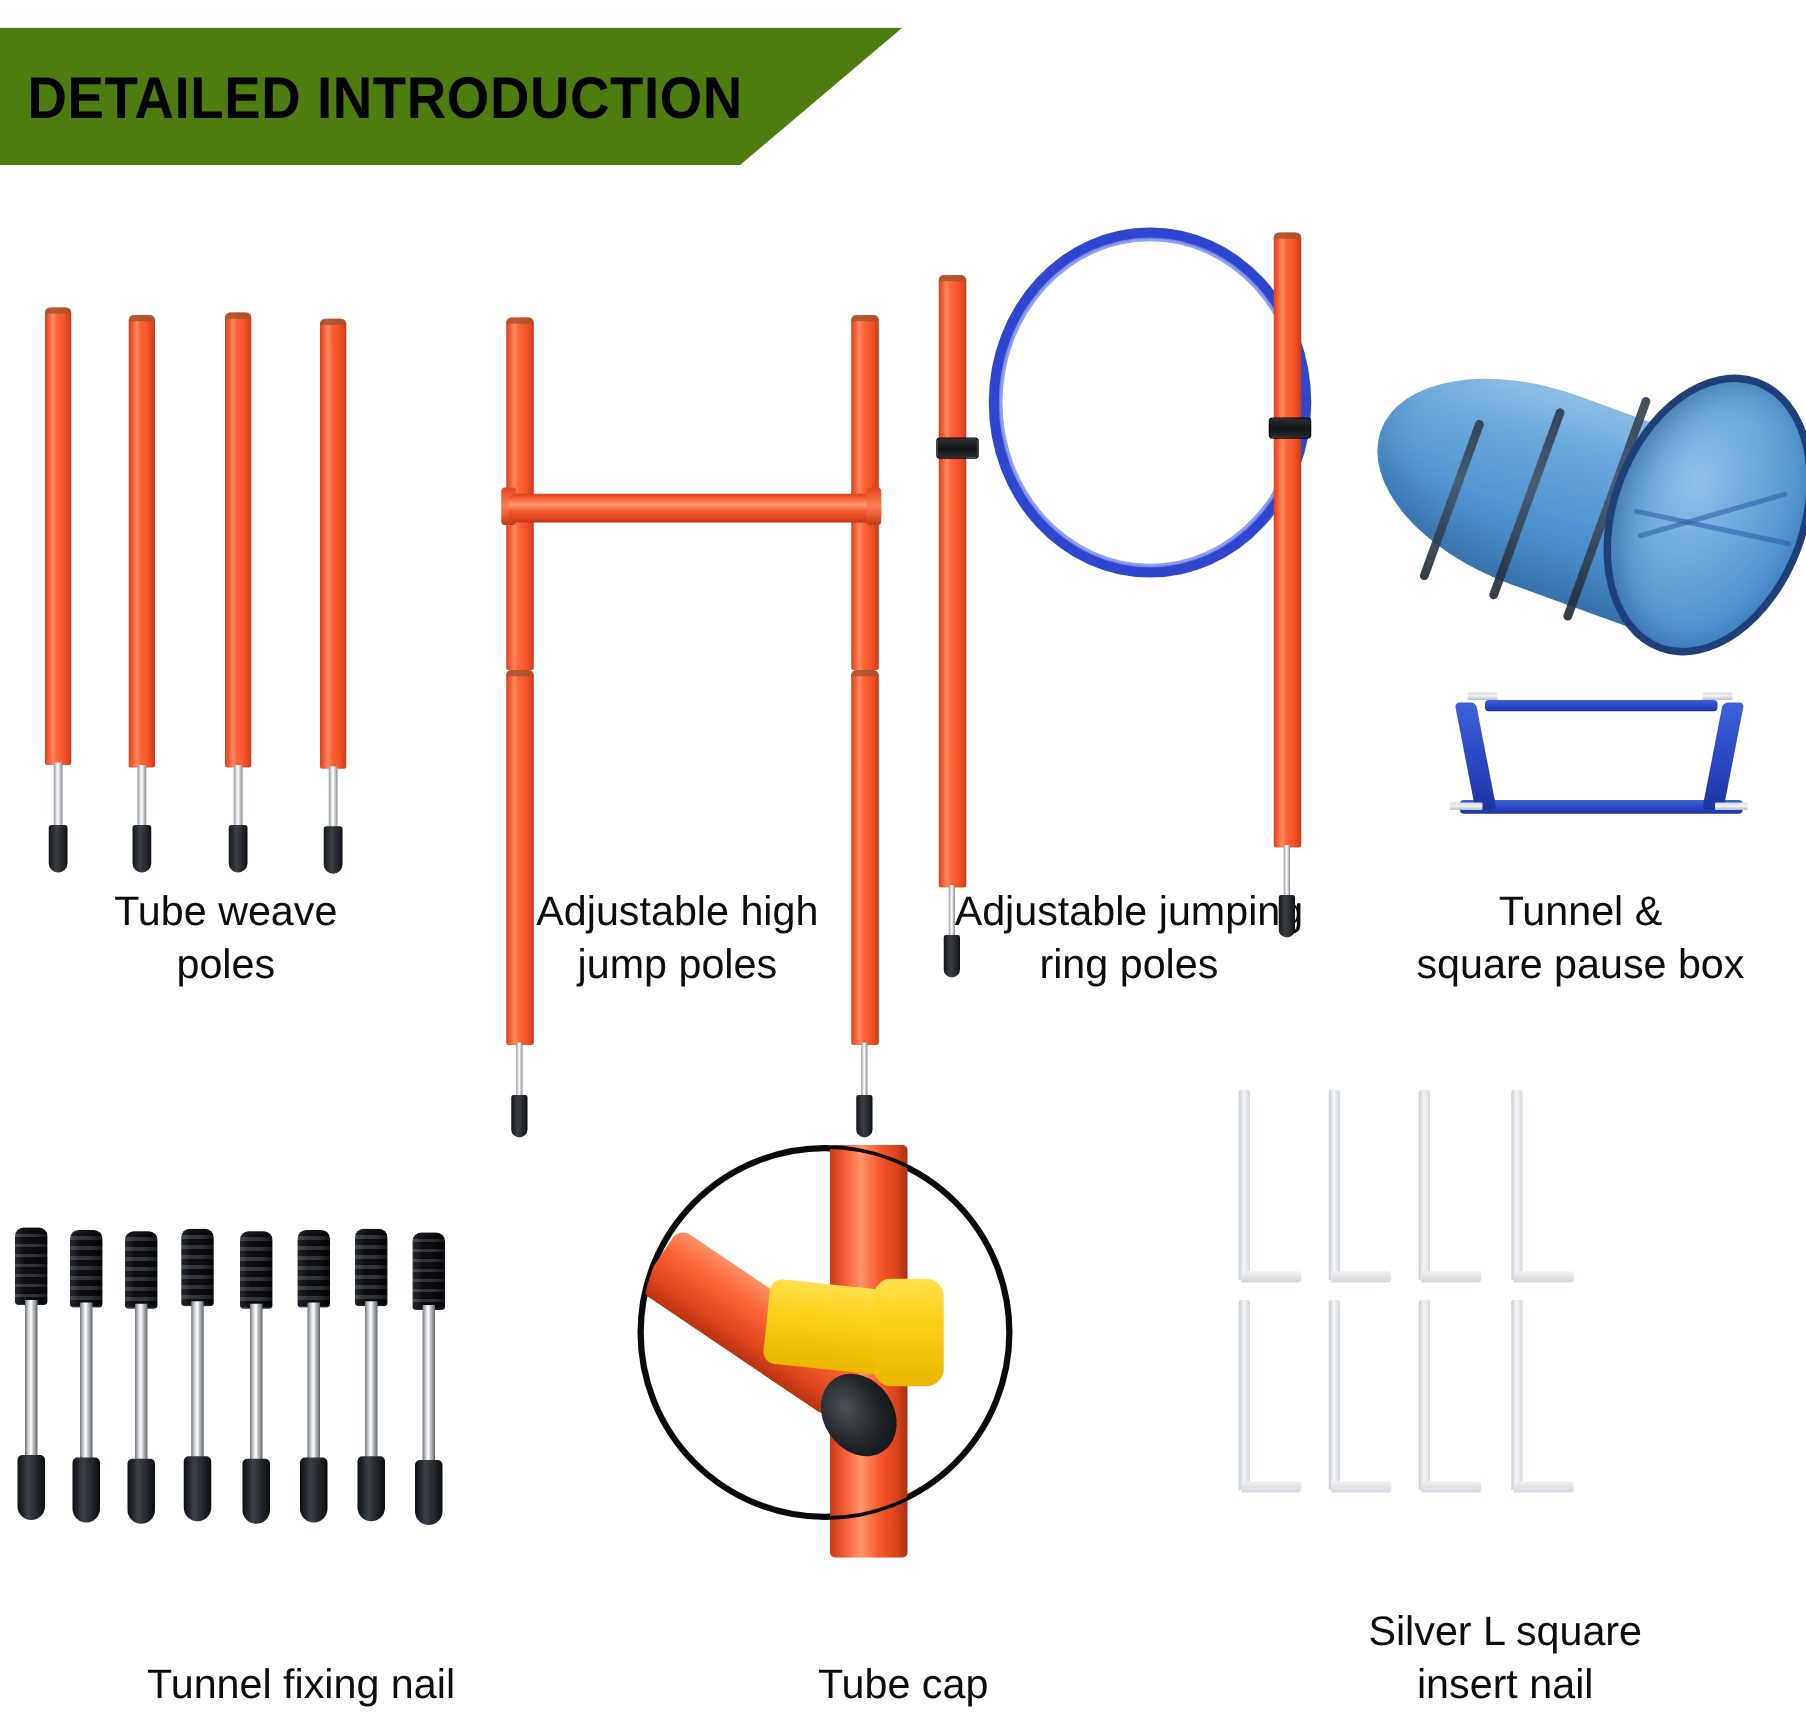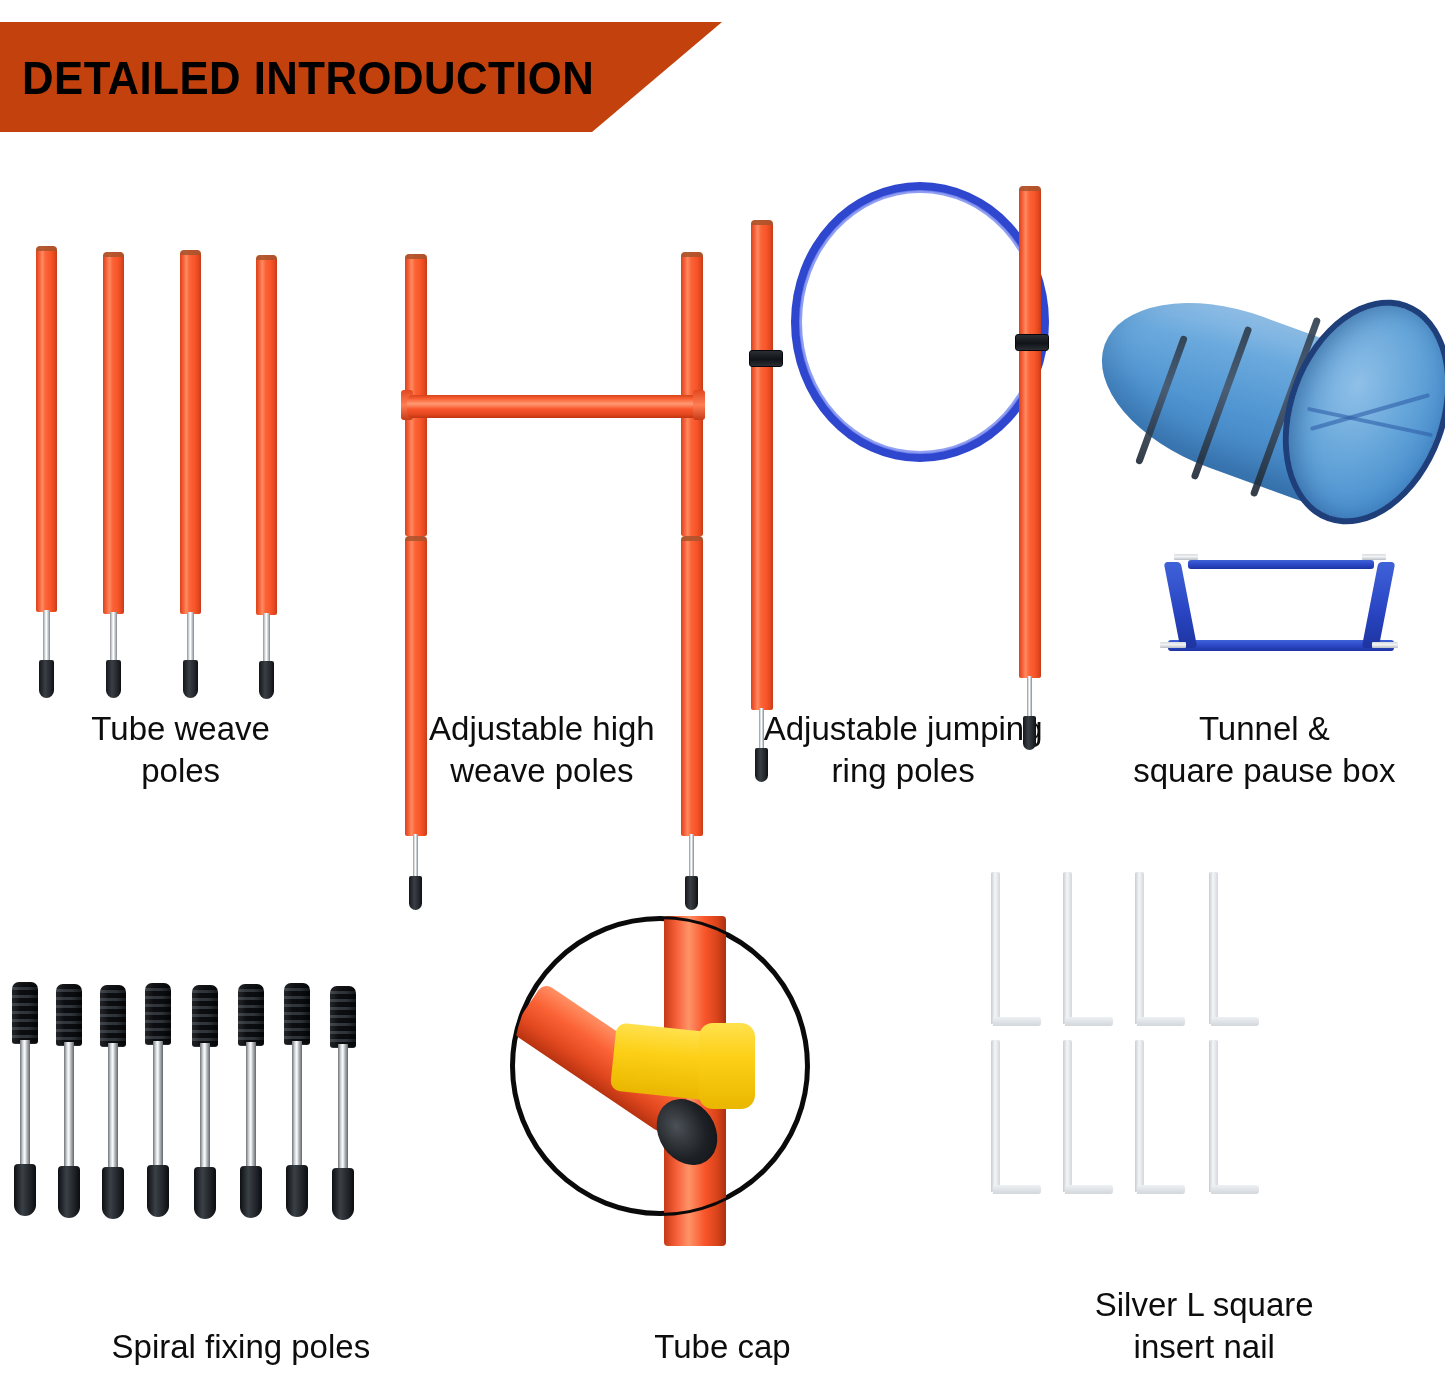--- a/index.html
+++ b/index.html
@@ -16,21 +16,21 @@
     color: #111111;
   }
 
   
   .banner {
     position: absolute;
     left: 0;
     top: 22px;
     width: 722px;
     height: 110px;
-    background: #c2410c;
+    background: #4d7c0f;
     clip-path: polygon(0 0, 100% 0, 82% 100%, 0 100%);
     display: flex;
     align-items: center;
   }
   .banner-title {
     margin-left: 22px;
     font-size: 47px;
     font-weight: bold;
     letter-spacing: 0.5px;
     color: #000000;
@@ -361,21 +361,21 @@
         <div class="pole" style="height:284px; top:0;"></div>
         <div class="pole" style="height:300px; top:284px;"></div>
         <div class="shaft" style="top:582px;height:50px;"></div>
         <div class="rubber-tip" style="top:624px;height:34px;"></div>
       </div>
       <div class="crossbar-collar" style="left:40px; top:240px;"></div>
       <div class="crossbar" style="left:46px; top:245px; width:298px;"></div>
       <div class="crossbar-collar" style="left:332px; top:240px;"></div>
     </div>
     <div class="caption">Adjustable high
-weave poles</div>
+jump poles</div>
   </div>
 
   <div class="cell">
     <div class="art">
       <div class="ring" style="left:68px; top:32px; width:258px; height:280px;"></div>
       <div class="ring-inner" style="left:76px; top:40px; width:242px; height:264px;"></div>
 
       <div class="hj-vert" style="left:28px; top:70px;">
         <div class="pole" style="height:490px; top:0;"></div>
         <div class="shaft" style="top:488px;height:46px;"></div>
@@ -463,21 +463,21 @@
         <div class="spiral-head"></div>
         <div class="spiral-shaft"></div>
         <div class="spiral-cap"></div>
       </div>
       <div class="spiral" style="left:330px; top:156px;">
         <div class="spiral-head"></div>
         <div class="spiral-shaft"></div>
         <div class="spiral-cap"></div>
       </div>
     </div>
-    <div class="caption">Spiral fixing poles</div>
+    <div class="caption">Tunnel fixing nail</div>
   </div>
 
   <div class="cell">
     <div class="art">
 
       <div class="dc-vert" style="left:182px; top:86px; height:330px;"></div>
 
       <div class="detail-circle" style="left:28px; top:86px; width:300px; height:300px;"></div>
 
       <div class="dc-clip" style="left:31px; top:89px; width:294px; height:294px;">

